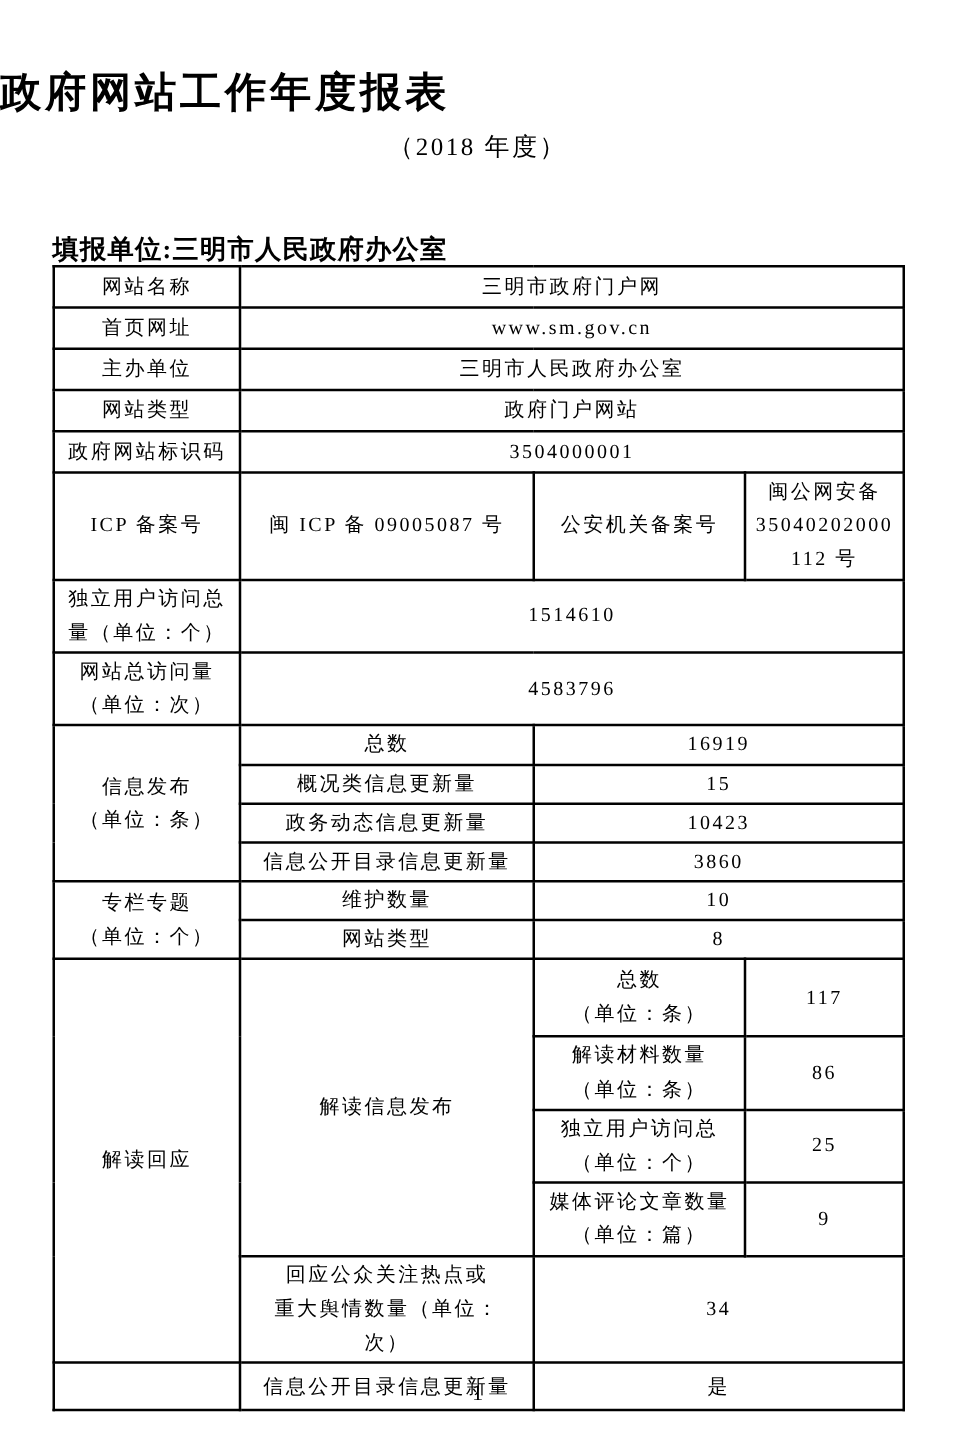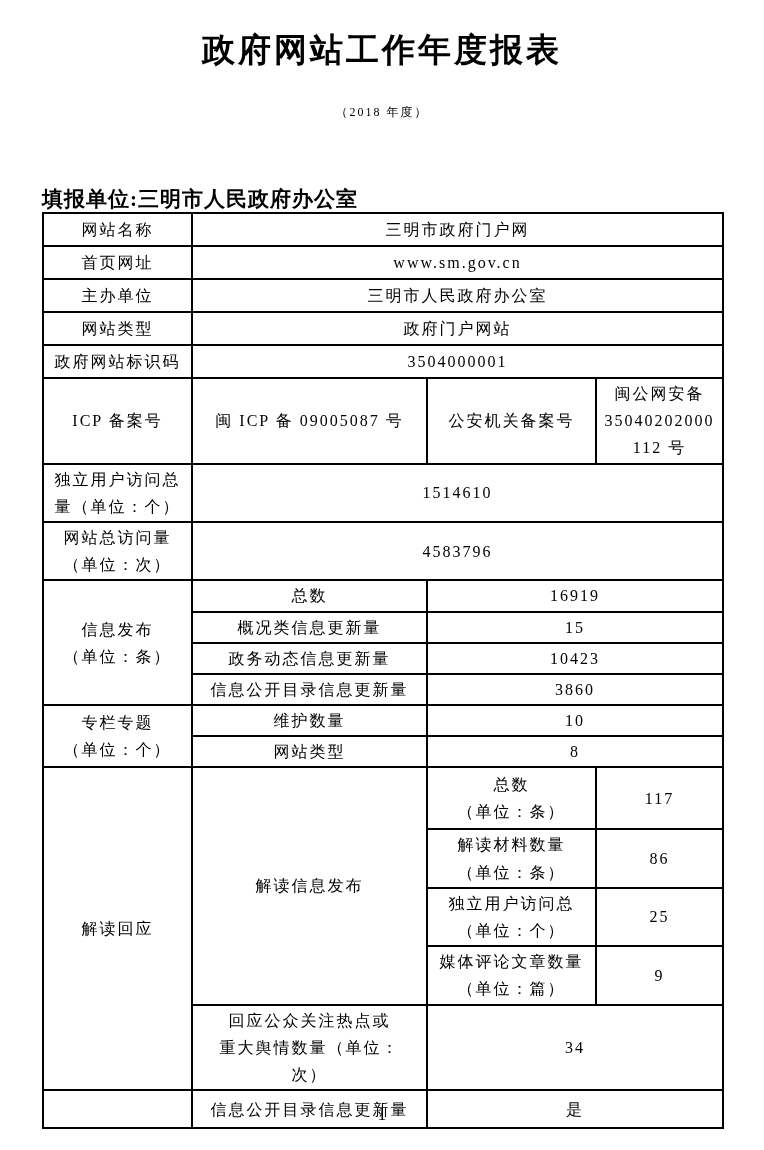--- a/index.html
+++ b/index.html
@@ -4,28 +4,28 @@
 <style>
   * { margin:0; padding:0; box-sizing:border-box; }
   html,body { background:#ffffff; }
   body {
     width:764px; height:1150px;
     position:relative;
     font-family:"Liberation Serif","DejaVu Serif",serif;
     color:#000;
   }
   .page-title {
-    position:absolute; top:28px; left:0; width:100%;
-    text-align:center;
+    position:absolute; top:52px; left:0; width:100%;
+    text-align:left;
     font-family:Liberation Serif, serif;
     font-weight:bold; font-size:33px; letter-spacing:3px;
   }
   .page-subtitle {
     position:absolute; top:104px; left:0; width:100%;
-    text-align:center; font-size:12px; letter-spacing:2px;
+    text-align:center; font-size:20px; letter-spacing:2px;
   }
   .reporting-unit {
     position:absolute; top:185px; left:42px;
     font-weight:bold; font-size:21px; letter-spacing:1px;
   }
   table.report {
     position:absolute; top:212px; left:42px;
     width:680px; border-collapse:collapse; table-layout:fixed;
   }
   table.report td {

